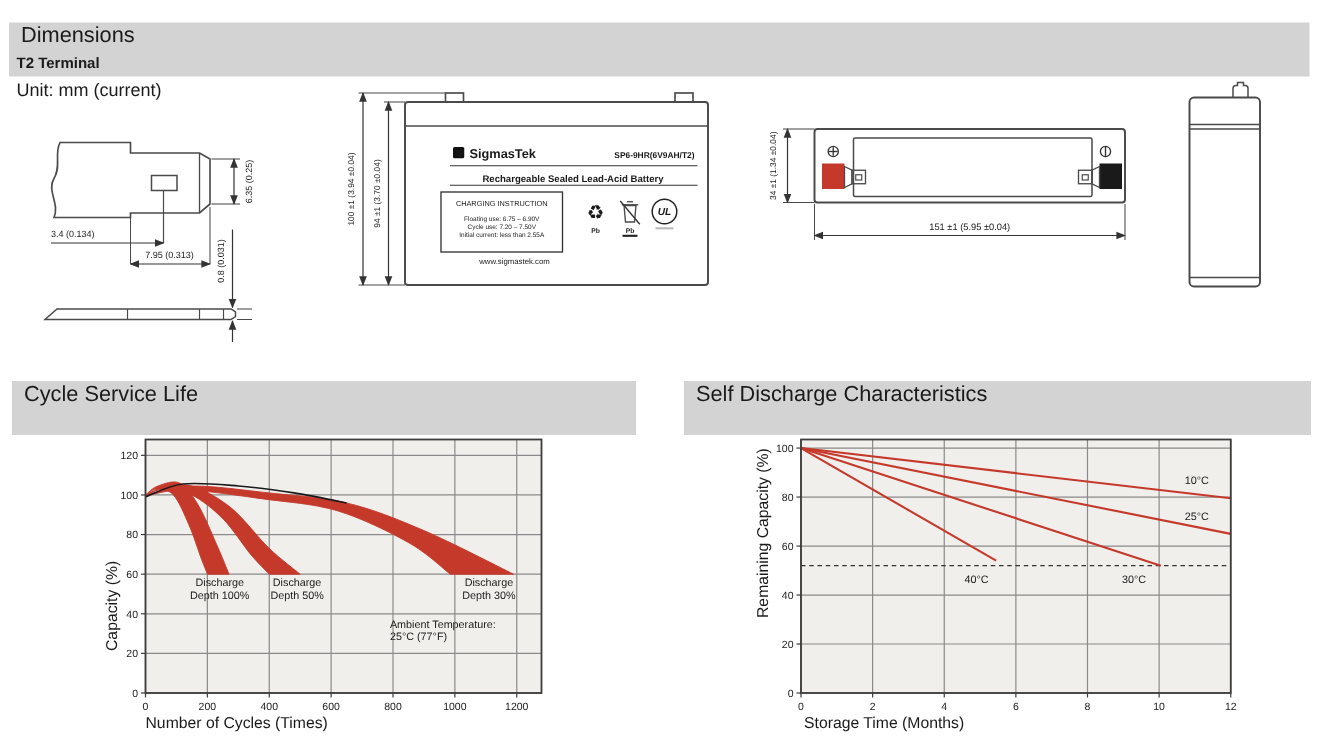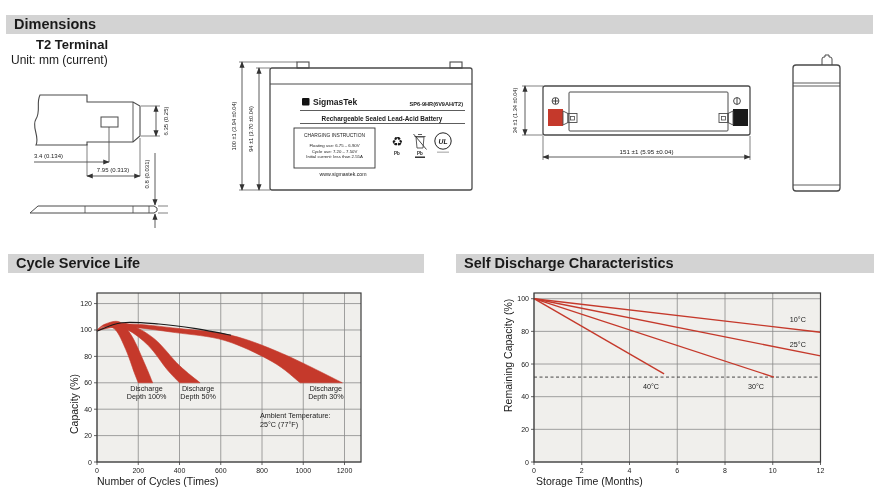--- a/index.html
+++ b/index.html
@@ -1,20 +1,20 @@
 <!DOCTYPE html>
 <html><head>
 <meta charset="utf-8">
 <style>
   html,body{margin:0;padding:0;background:#fff;}
   .page{position:relative;width:879px;height:498px;background:#fff;overflow:hidden;
         font-family:"Liberation Sans","DejaVu Sans",sans-serif;color:#1a1a1a;}
-  .secbar{position:absolute;background:#d3d3d3;height:19px;line-height:19px;
-          font-size:14.5px;font-weight:bold;padding-left:8px;box-sizing:border-box;}
-  .t2title{position:absolute;left:11px;top:37px;font-size:13px;font-weight:bold;margin-left:25px;}
+  .secbar{position:absolute;background:#d3d3d3;height:36px;line-height:19px;
+          font-size:14.5px;font-weight:normal;padding-left:8px;box-sizing:border-box;}
+  .t2title{position:absolute;left:11px;top:37px;font-size:10px;font-weight:bold;}
   .unit{position:absolute;left:11px;top:53px;font-size:12px;}
   svg{position:absolute;overflow:visible;}
   svg text{font-family:"Liberation Sans","DejaVu Sans",sans-serif;fill:#1a1a1a;}
   .dimtxt{font-size:6px;fill:#222;}
   .drawline{stroke:#4a4a4a;fill:none;}
 </style>
 </head>
 <body>
 
 <div class="page">

